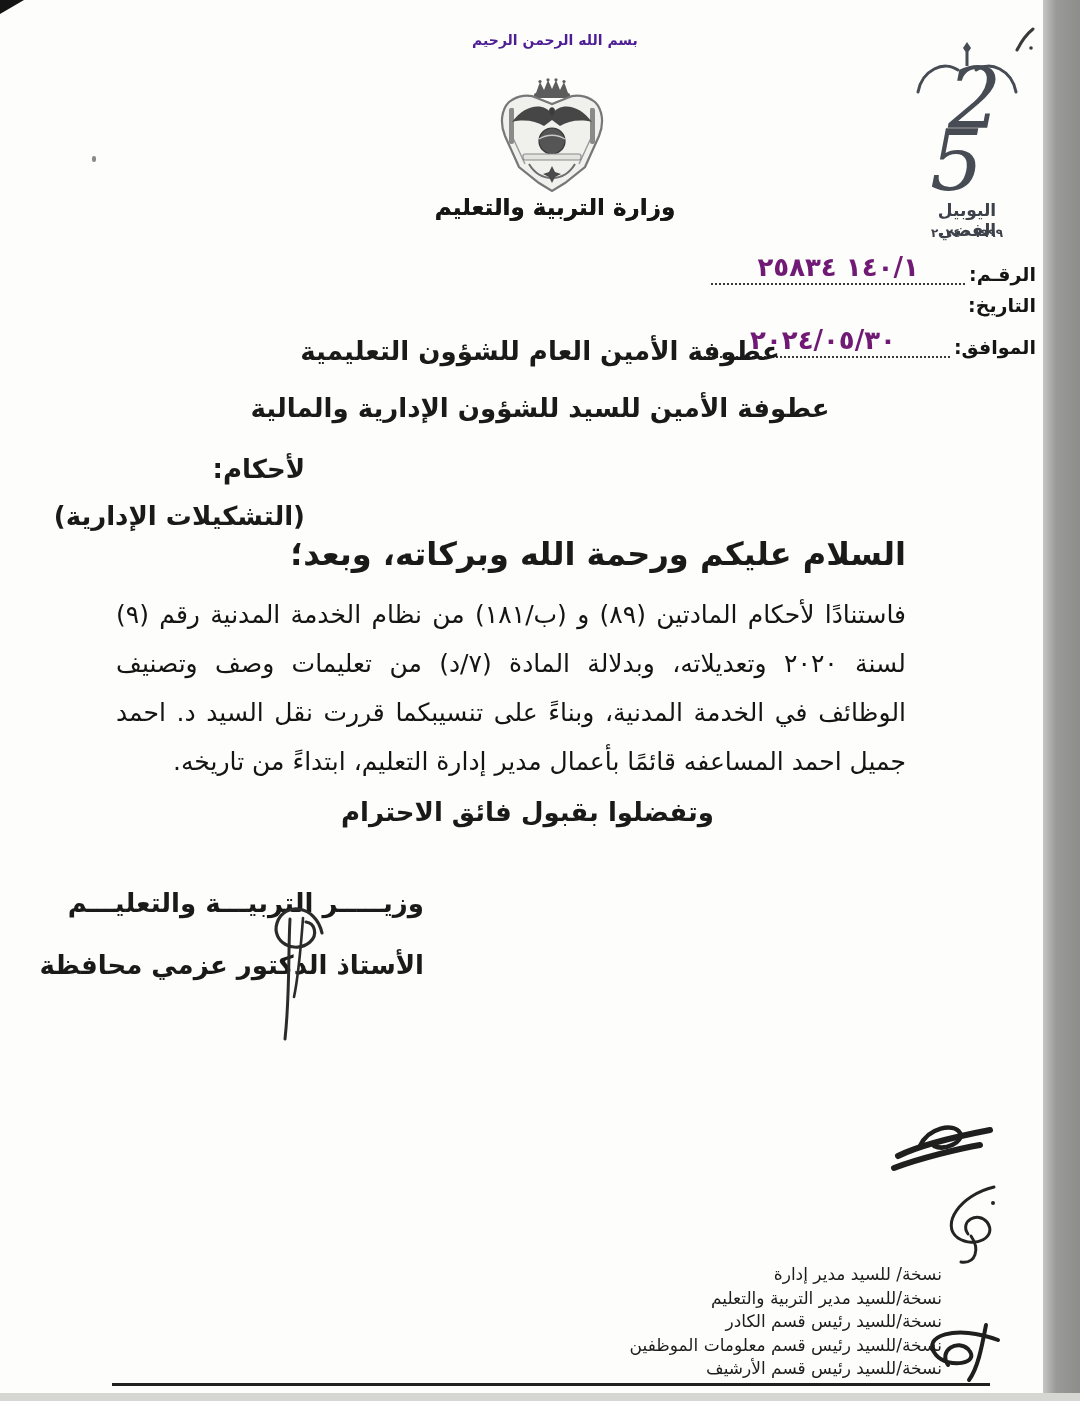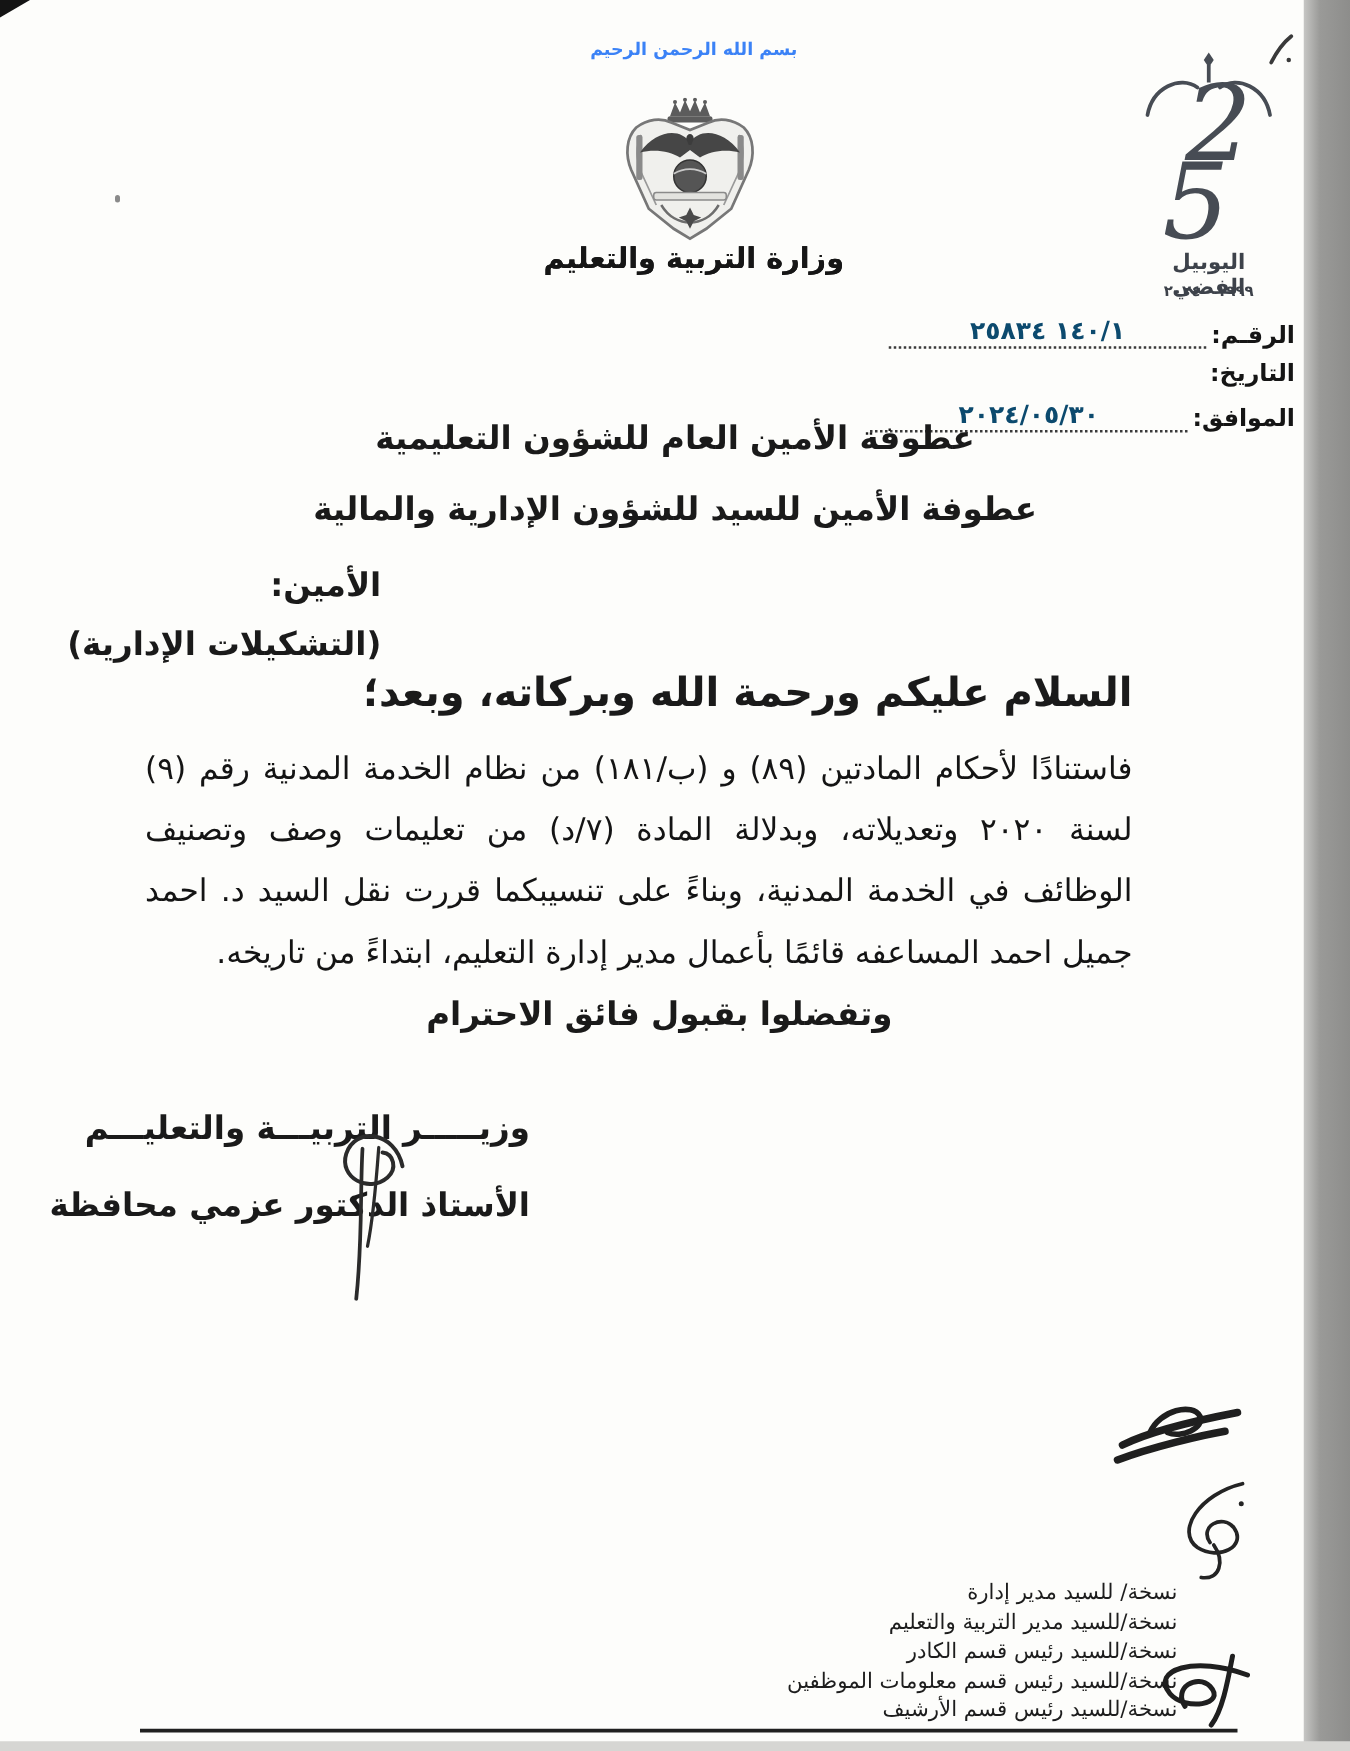--- a/index.html
+++ b/index.html
@@ -18,34 +18,34 @@
   
   .edge-right{right:0;top:0;width:37px;height:100%;
     background:linear-gradient(90deg,#c6c6c4 0%,#9a9a98 35%,#8d8d8b 100%);}
   .edge-bottom{left:0;bottom:0;width:1080px;height:8px;background:#d6d6d3;}
   .corner-wedge{left:0;top:0;width:0;height:0;
     border-top:14px solid #141414;border-right:24px solid transparent;}
   .speck{left:92px;top:156px;width:4px;height:6px;background:#8a8a8a;border-radius:2px;}
 
   
   .basmala{left:430px;top:32px;width:250px;text-align:center;
-    font-size:14px;font-weight:bold;color:#3b82f6;letter-spacing:.5px;}
+    font-size:14px;font-weight:bold;color:#4c1d95;letter-spacing:.5px;}
   .ministry-name{left:420px;top:194px;width:270px;text-align:center;
     font-size:23px;font-weight:bold;color:#161616;text-shadow:0 0 .5px #161616;}
   .jubilee{left:906px;top:40px;width:122px;height:210px;}
   .jubilee .lbl{position:absolute;left:0;top:160px;width:122px;text-align:center;
     font-size:17px;font-weight:bold;color:#3d424a;}
   .jubilee .yrs{position:absolute;left:0;top:186px;width:122px;text-align:center;
     font-size:12px;font-weight:bold;color:#3d424a;letter-spacing:2px;}
 
   
   .refblock{right:44px;top:252px;}
   .ref-row{display:flex;direction:rtl;align-items:flex-end;margin-bottom:9px;}
   .ref-label{font-size:19px;font-weight:bold;color:#151515;white-space:nowrap;}
-  .ref-value{font-size:20px;font-weight:bold;color:#0c4a6e;
+  .ref-value{font-size:26px;font-weight:bold;color:#701a75;
     min-width:238px;text-align:center;white-space:nowrap;
     border-bottom:2px dotted #3a3a3a;padding:0 8px 1px;margin-right:4px;}
 
   
   .addressee1{left:100px;top:336px;width:880px;text-align:center;
     font-size:26px;font-weight:bold;}
   .addressee2{left:100px;top:393px;width:880px;text-align:center;
     font-size:26px;font-weight:bold;}
   .subject{right:775px;top:446px;text-align:right;white-space:nowrap;
     font-size:26px;font-weight:bold;line-height:47px;}
@@ -140,21 +140,21 @@
     <div class="ref-row">
       <span class="ref-label">الموافق:</span>
       <span class="ref-value rtl">٢٠٢٤/٠٥/٣٠</span>
     </div>
   </div>
 
   <div class="abs addressee1 rtl">عطوفة الأمين العام للشؤون التعليمية</div>
   <div class="abs addressee2 rtl">عطوفة الأمين للسيد للشؤون الإدارية والمالية</div>
 
   <div class="abs subject rtl">
-    <div>الأمين:</div>
+    <div>لأحكام:</div>
     <div>(التشكيلات الإدارية)</div>
   </div>
 
   <div class="abs greeting rtl">السلام عليكم ورحمة الله وبركاته، وبعد؛</div>
 
   <div class="abs bodytext rtl">فاستنادًا لأحكام المادتين (٨٩) و (ب/١٨١) من نظام الخدمة المدنية رقم (٩) لسنة ٢٠٢٠ وتعديلاته، وبدلالة المادة (٧/د) من تعليمات وصف وتصنيف الوظائف في الخدمة المدنية، وبناءً على تنسيبكما قررت نقل السيد د. احمد جميل احمد المساعفه قائمًا بأعمال مدير إدارة التعليم، ابتداءً من تاريخه.</div>
 
   <div class="abs closing rtl">وتفضلوا بقبول فائق الاحترام</div>
 
   <div class="abs sig-title rtl">وزيـــــر التربيـــة والتعليـــم</div>

